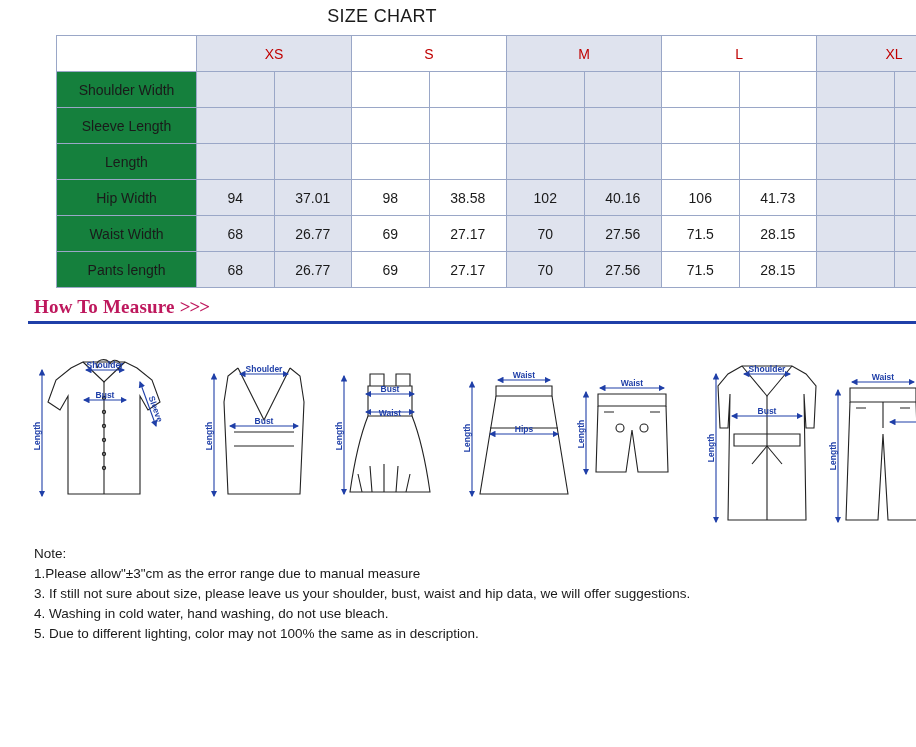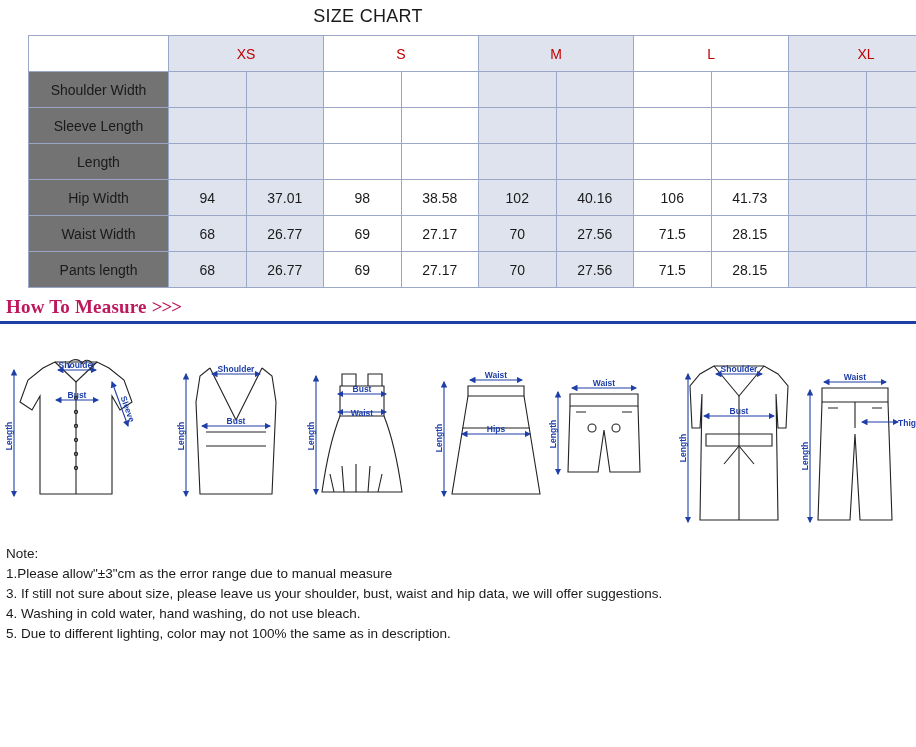--- a/index.html
+++ b/index.html
@@ -4,21 +4,21 @@
 <style>
   * { box-sizing: border-box; }
   html, body {
     margin: 0; padding: 0;
     width: 916px; height: 747px;
     background: #ffffff;
     font-family: "Liberation Sans", sans-serif;
     color: #1a1a1a;
     overflow: hidden;
   }
-  .page { width: 736px; height: 747px; position: relative; }
+  .page { width: 736px; height: 747px; position: relative; padding-left: 28px; }
 
   .chart-title {
     text-align: center;
     font-size: 18px;
     font-weight: 400;
     padding: 6px 0 8px 0;
     letter-spacing: 0.3px;
   }
 
   table.size-chart {
@@ -45,21 +45,21 @@
     font-weight: bold;
     background: #ffffff;
   }
   .size-head.shaded { background: #dfe3ee; }
   .unit-head { font-size: 14px; background: #ffffff; }
   .unit-head.shaded { background: #dfe3ee; }
 
   .row-label {
     text-align: center;
     font-size: 14px;
-    background: #737373;
+    background: #15803d;
   }
   td.val { background: #ffffff; }
   td.val.shaded { background: #dfe3ee; }
 
   .how-to {
     margin-top: 8px;
     padding-left: 6px;
     color: #be185d;
     font-weight: bold;
     font-size: 19px;

